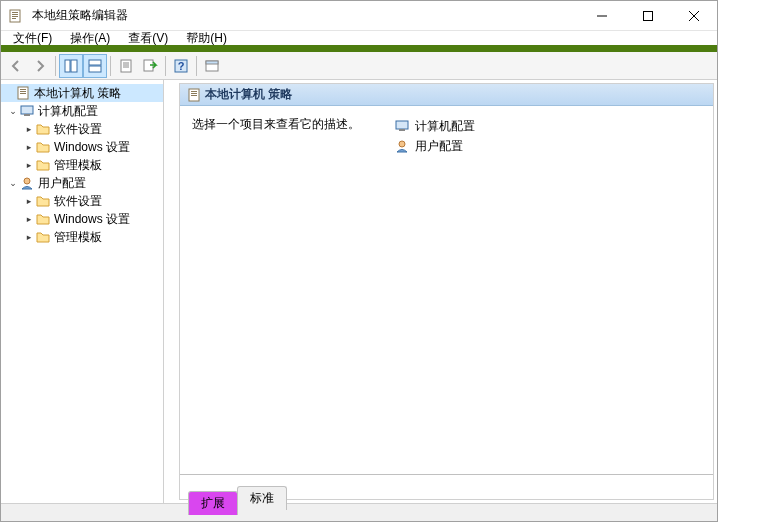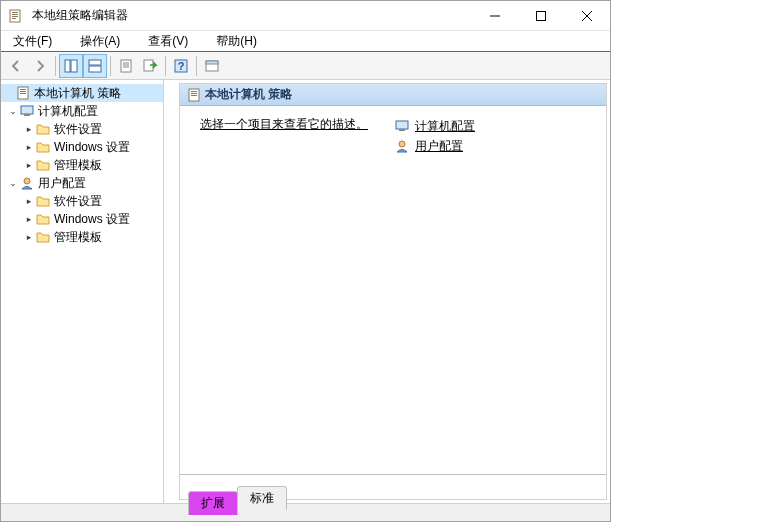--- a/index.html
+++ b/index.html
@@ -1,39 +1,39 @@
 <!DOCTYPE html>
 <html><head>
 <meta charset="utf-8">
 <style>
   * { box-sizing: border-box; margin: 0; padding: 0; }
   body { font-family: "Microsoft YaHei", "Segoe UI", sans-serif; font-size: 12px; color: #000; background: #fff; }
-  .window { width: 611px; height: 522px; border: 1px solid #a0a0a0; display: flex; flex-direction: column; background: #fff; text-align: right; }
+  .window { width: 718px; height: 522px; border: 1px solid #a0a0a0; display: flex; flex-direction: column; background: #fff; }
   .titlebar { height: 30px; display: flex; align-items: center; padding-left: 6px; background: #fff; border-bottom: 1px solid #e5e5e5; }
   .titlebar .title { margin-left: 6px; font-size: 12px; }
   .winbtns { margin-left: auto; display: flex; }
   .winbtn { width: 46px; height: 30px; display: flex; align-items: center; justify-content: center; cursor: pointer; }
-  .menubar { height: 21px; padding: 0 4px; display: flex; align-items: center; gap: 12px; background: #fff; border-bottom: 1px solid #4d7c0f; }
+  .menubar { height: 21px; padding: 0 4px; display: flex; align-items: center; gap: 2px; background: #fff; border-bottom: 7px solid #4d7c0f; }
   .menuitem { padding: 2px 8px; cursor: pointer; }
   .toolbar { height: 28px; padding: 2px 3px; display: flex; align-items: center; gap: 0px; background: #f5f5f5; border-bottom: 1px solid #d0d0d0; }
   .tbbtn { width: 24px; height: 24px; display: flex; align-items: center; justify-content: center; cursor: pointer; border: 1px solid transparent; }
   .tbbtn.disabled { opacity: 0.4; cursor: default; }
   .tbbtn.pressed { background: #cce8ff; border: 1px solid #7eb4e0; }
   .tbsep { width: 1px; height: 20px; background: #c0c0c0; margin: 0 3px; }
   .body { flex: 1; display: flex; min-height: 0; gap: 12px; }
   .tree { width: 163px; border-right: 1px solid #d0d0d0; padding: 4px 0; overflow: auto; background: #fff; }
   .treeitem { display: flex; align-items: center; height: 18px; padding-right: 4px; cursor: pointer; white-space: nowrap; }
   .treeitem.selected { background: #cce8ff; }
   .expander { width: 12px; height: 12px; display: inline-flex; align-items: center; justify-content: center; font-size: 9px; color: #404040; cursor: pointer; }
   .expander.blank { visibility: hidden; }
   .ticonwrap { width: 16px; height: 16px; display: inline-flex; align-items: center; justify-content: center; margin-right: 3px; }
   .tlabel { font-size: 12px; }
   .content { flex: 1; display: flex; flex-direction: column; min-width: 0; border: 1px solid #d0d0d0; margin: 3px; }
   .content-header { height: 22px; background: linear-gradient(#d5e6f7, #bcd7f2); border-bottom: 1px solid #9ebfdd; display: flex; align-items: center; padding-left: 6px; font-weight: bold; font-size: 12px; color: #1f3a5f; }
-  .content-body { flex: 1; display: flex; min-height: 0; background: #fff; text-decoration: underline; }
+  .content-body { flex: 1; display: flex; min-height: 0; background: #fff; }
   .desc-col { width: 200px; padding: 10px 12px; font-size: 12px; }
   .list-col { flex: 1; padding: 10px 12px; overflow: auto; }
   .list-header { font-size: 12px; margin-bottom: 8px; }
   .listitem { display: flex; align-items: center; height: 20px; cursor: pointer; padding: 0 2px; }
   .listitem .ticonwrap { margin-right: 5px; }
   .tabsbar { height: 24px; display: flex; align-items: flex-end; padding-left: 8px; border-top: 1px solid #fff; background: #fff; }
   .tab { padding: 3px 12px; font-size: 12px; border: 1px solid #c0c0c0; border-bottom: none; background: #f0f0f0; margin-right: -1px; border-radius: 3px 3px 0 0; cursor: pointer; position: relative; top: 11px; }
   .tab.active { background: #d946ef; z-index: 2; top: 16px; }
   .tabline { border-top: 1px solid #c0c0c0; }
   .statusbar { height: 18px; border-top: 1px solid #d0d0d0; background: #f0f0f0; }

